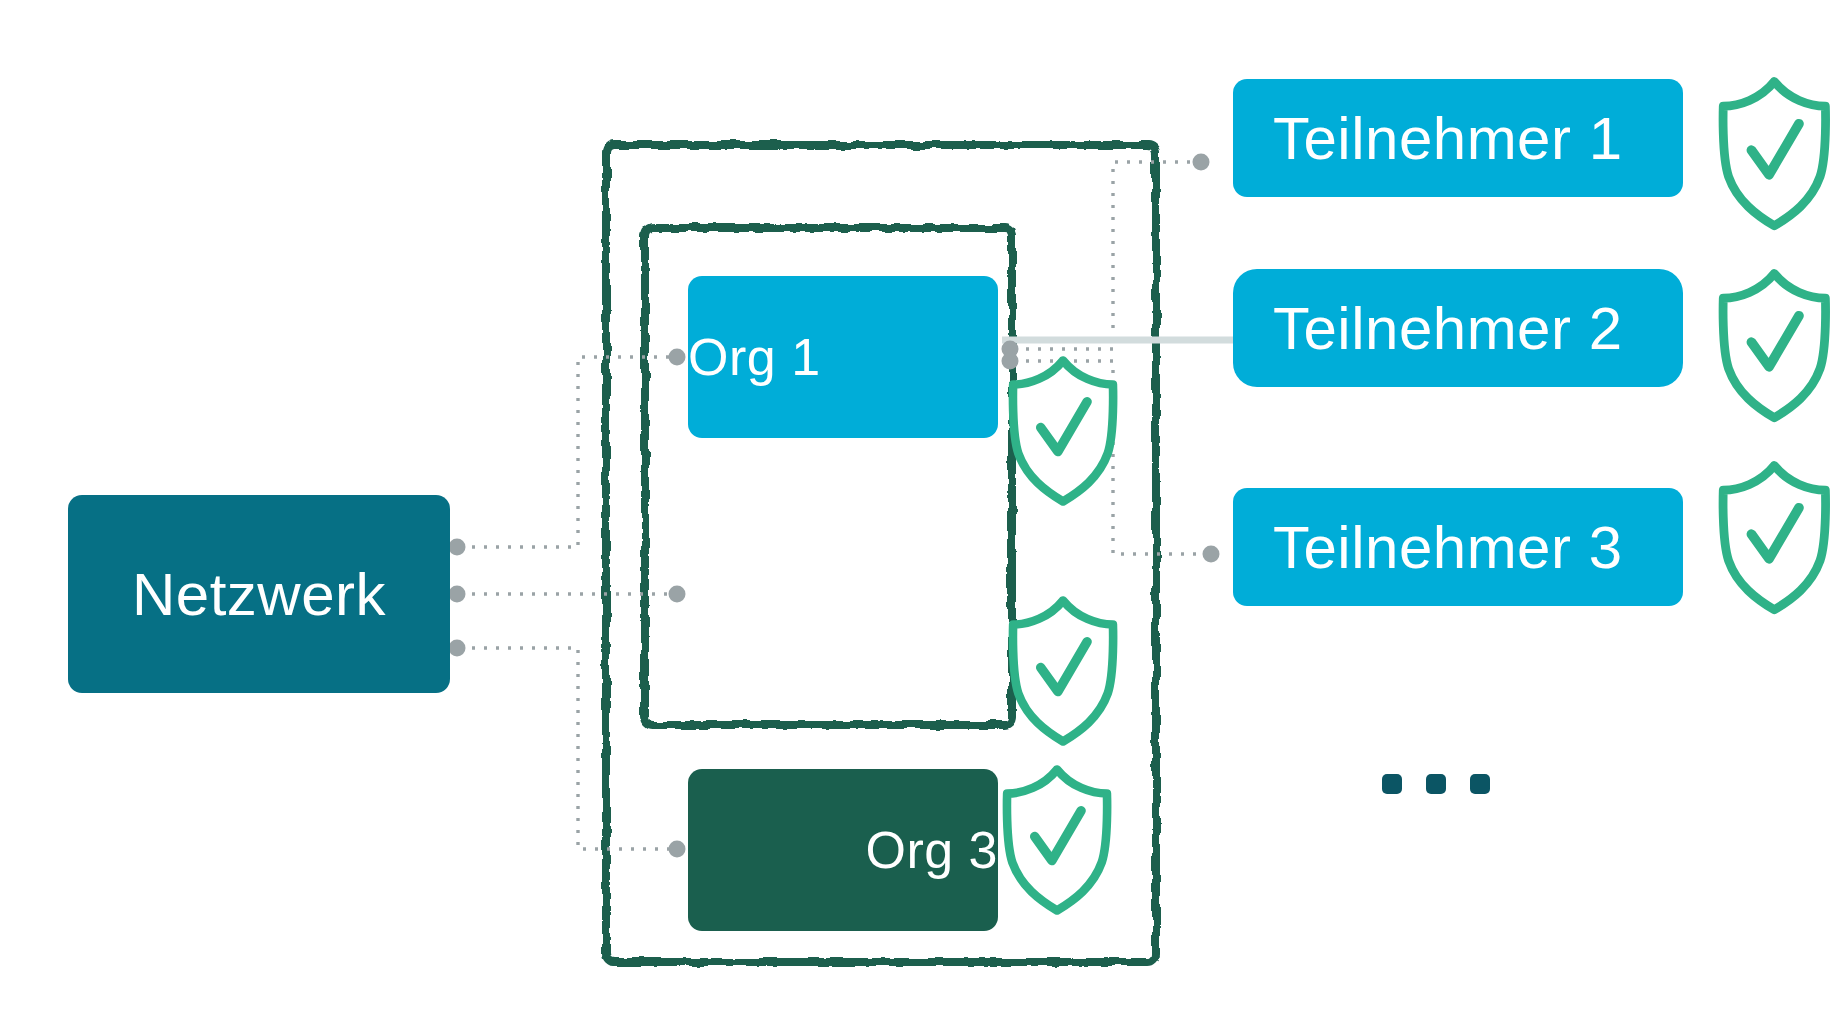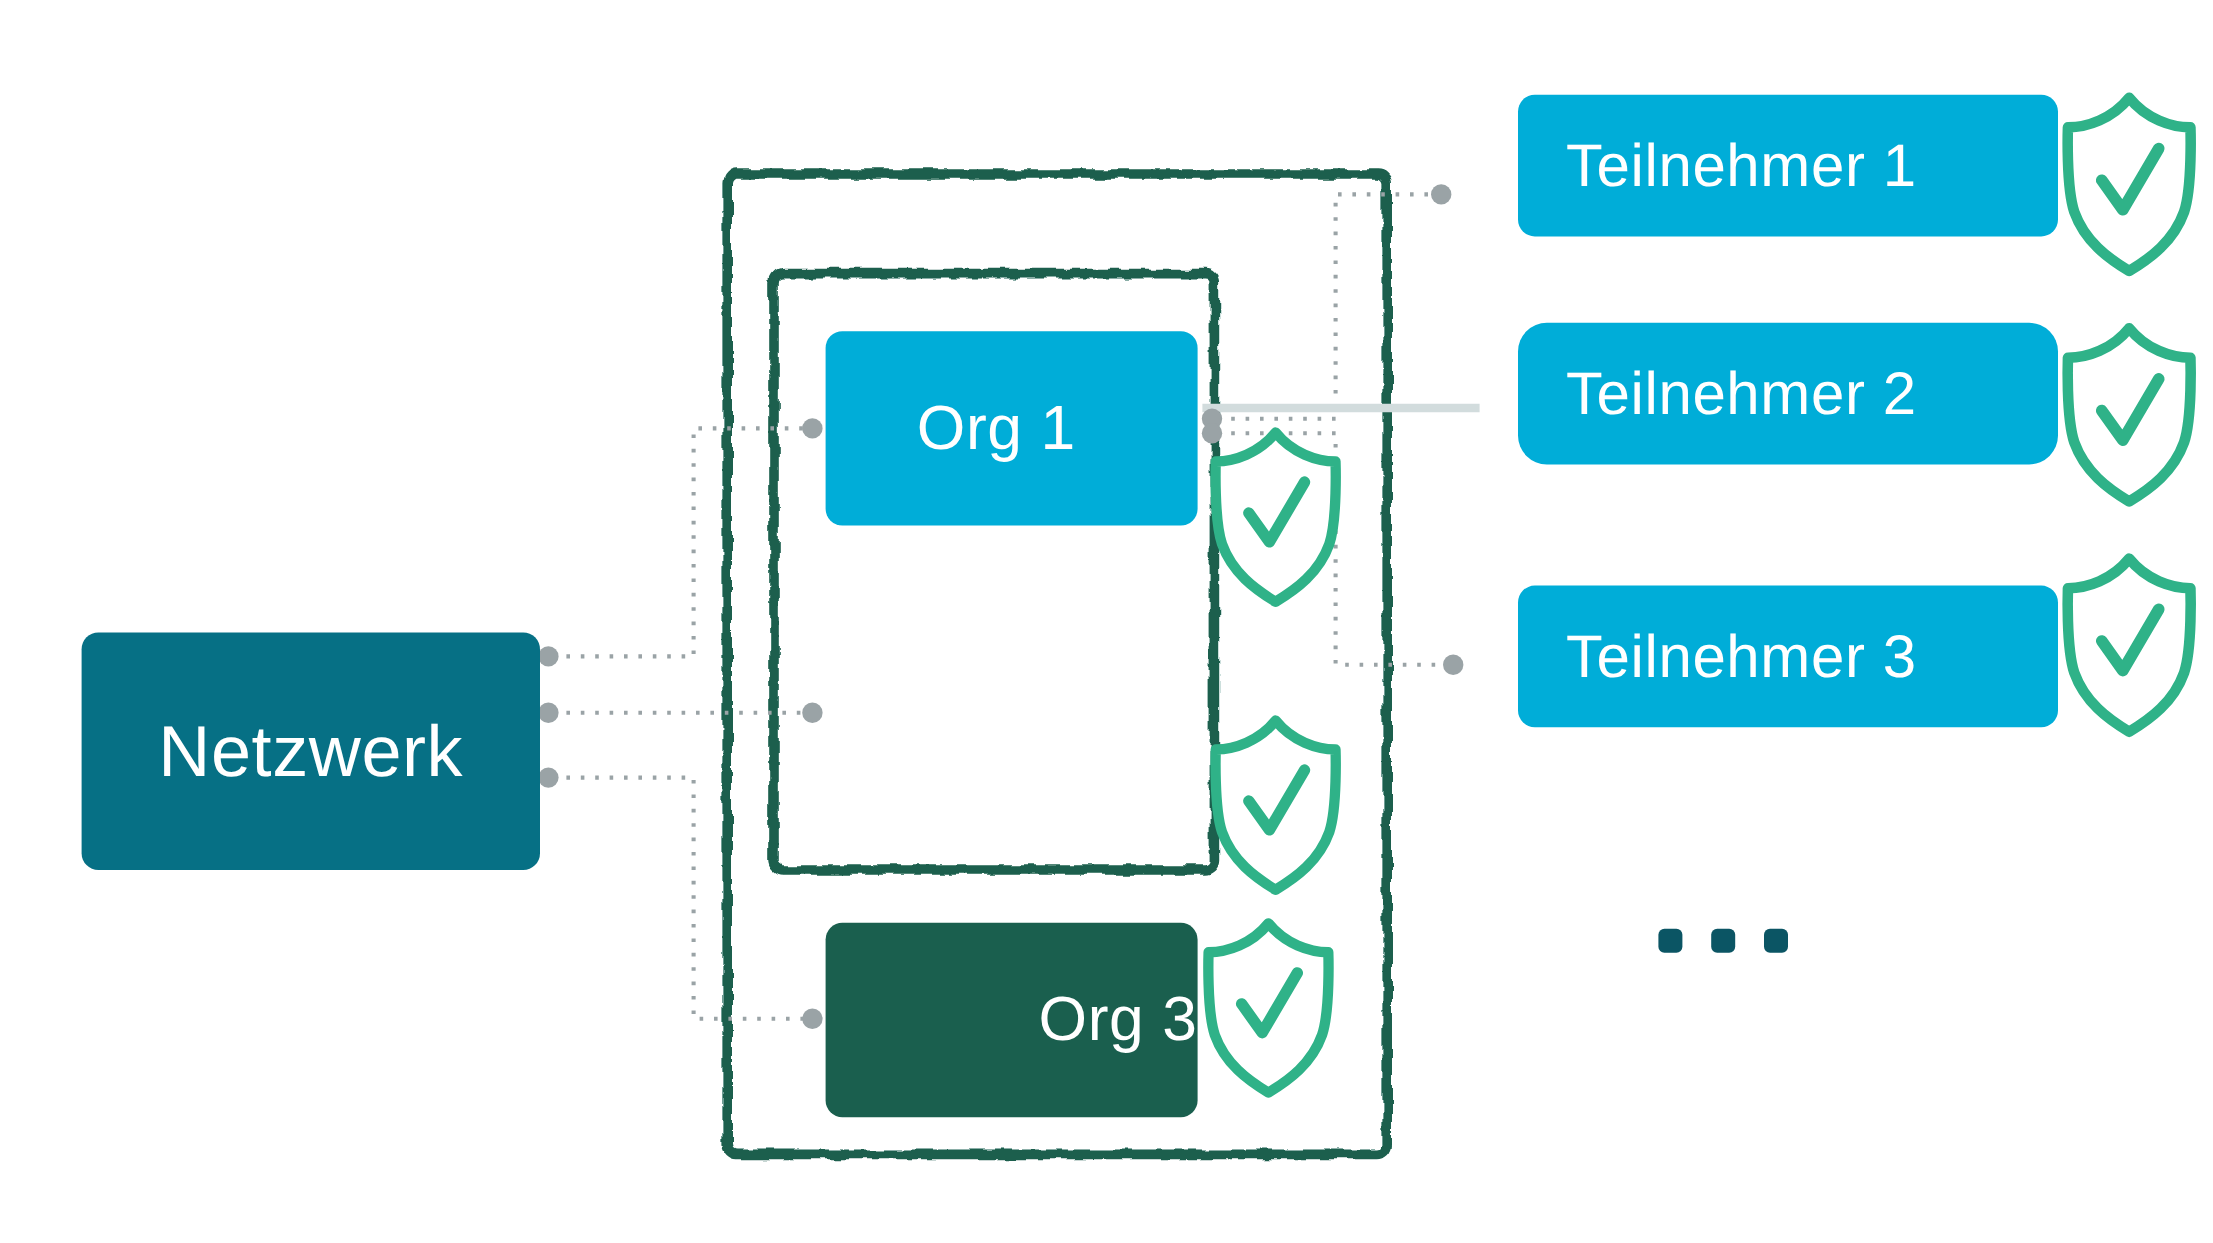--- a/index.html
+++ b/index.html
@@ -38,41 +38,38 @@
     font-family: "Liberation Sans", sans-serif;
   }
   .node-netzwerk {
     left: 68px;
     top: 495px;
     width: 382px;
     height: 198px;
     background: #067085;
     justify-content: center;
     font-size: 60px;
-    margin-top: 32px;
   }
   .node-org {
     left: 688px;
     width: 310px;
     height: 162px;
-    padding-left: 76px;
     font-size: 52px;
   }
   .node-org1 { top: 276px; background: #00ADD8; }
   .node-org2 { top: 521px; background: #25B288; }
   .node-org3 { top: 769px; background: #1A5F4E; justify-content: flex-end; }
 
   .node-teilnehmer {
     left: 1233px;
     width: 450px;
     height: 118px;
     background: #00ADD8;
     padding-left: 40px;
-    font-size: 50px;
-    margin-left: 32px;
+    font-size: 60px;
   }
   .node-t1 { top: 79px; }
   .node-t2 { top: 269px; border-radius: 24px; }
   .node-t3 { top: 488px; }
 
   .ellipsis-group {
     position: absolute;
     left: 1382px;
     top: 774px;
     display: flex;

